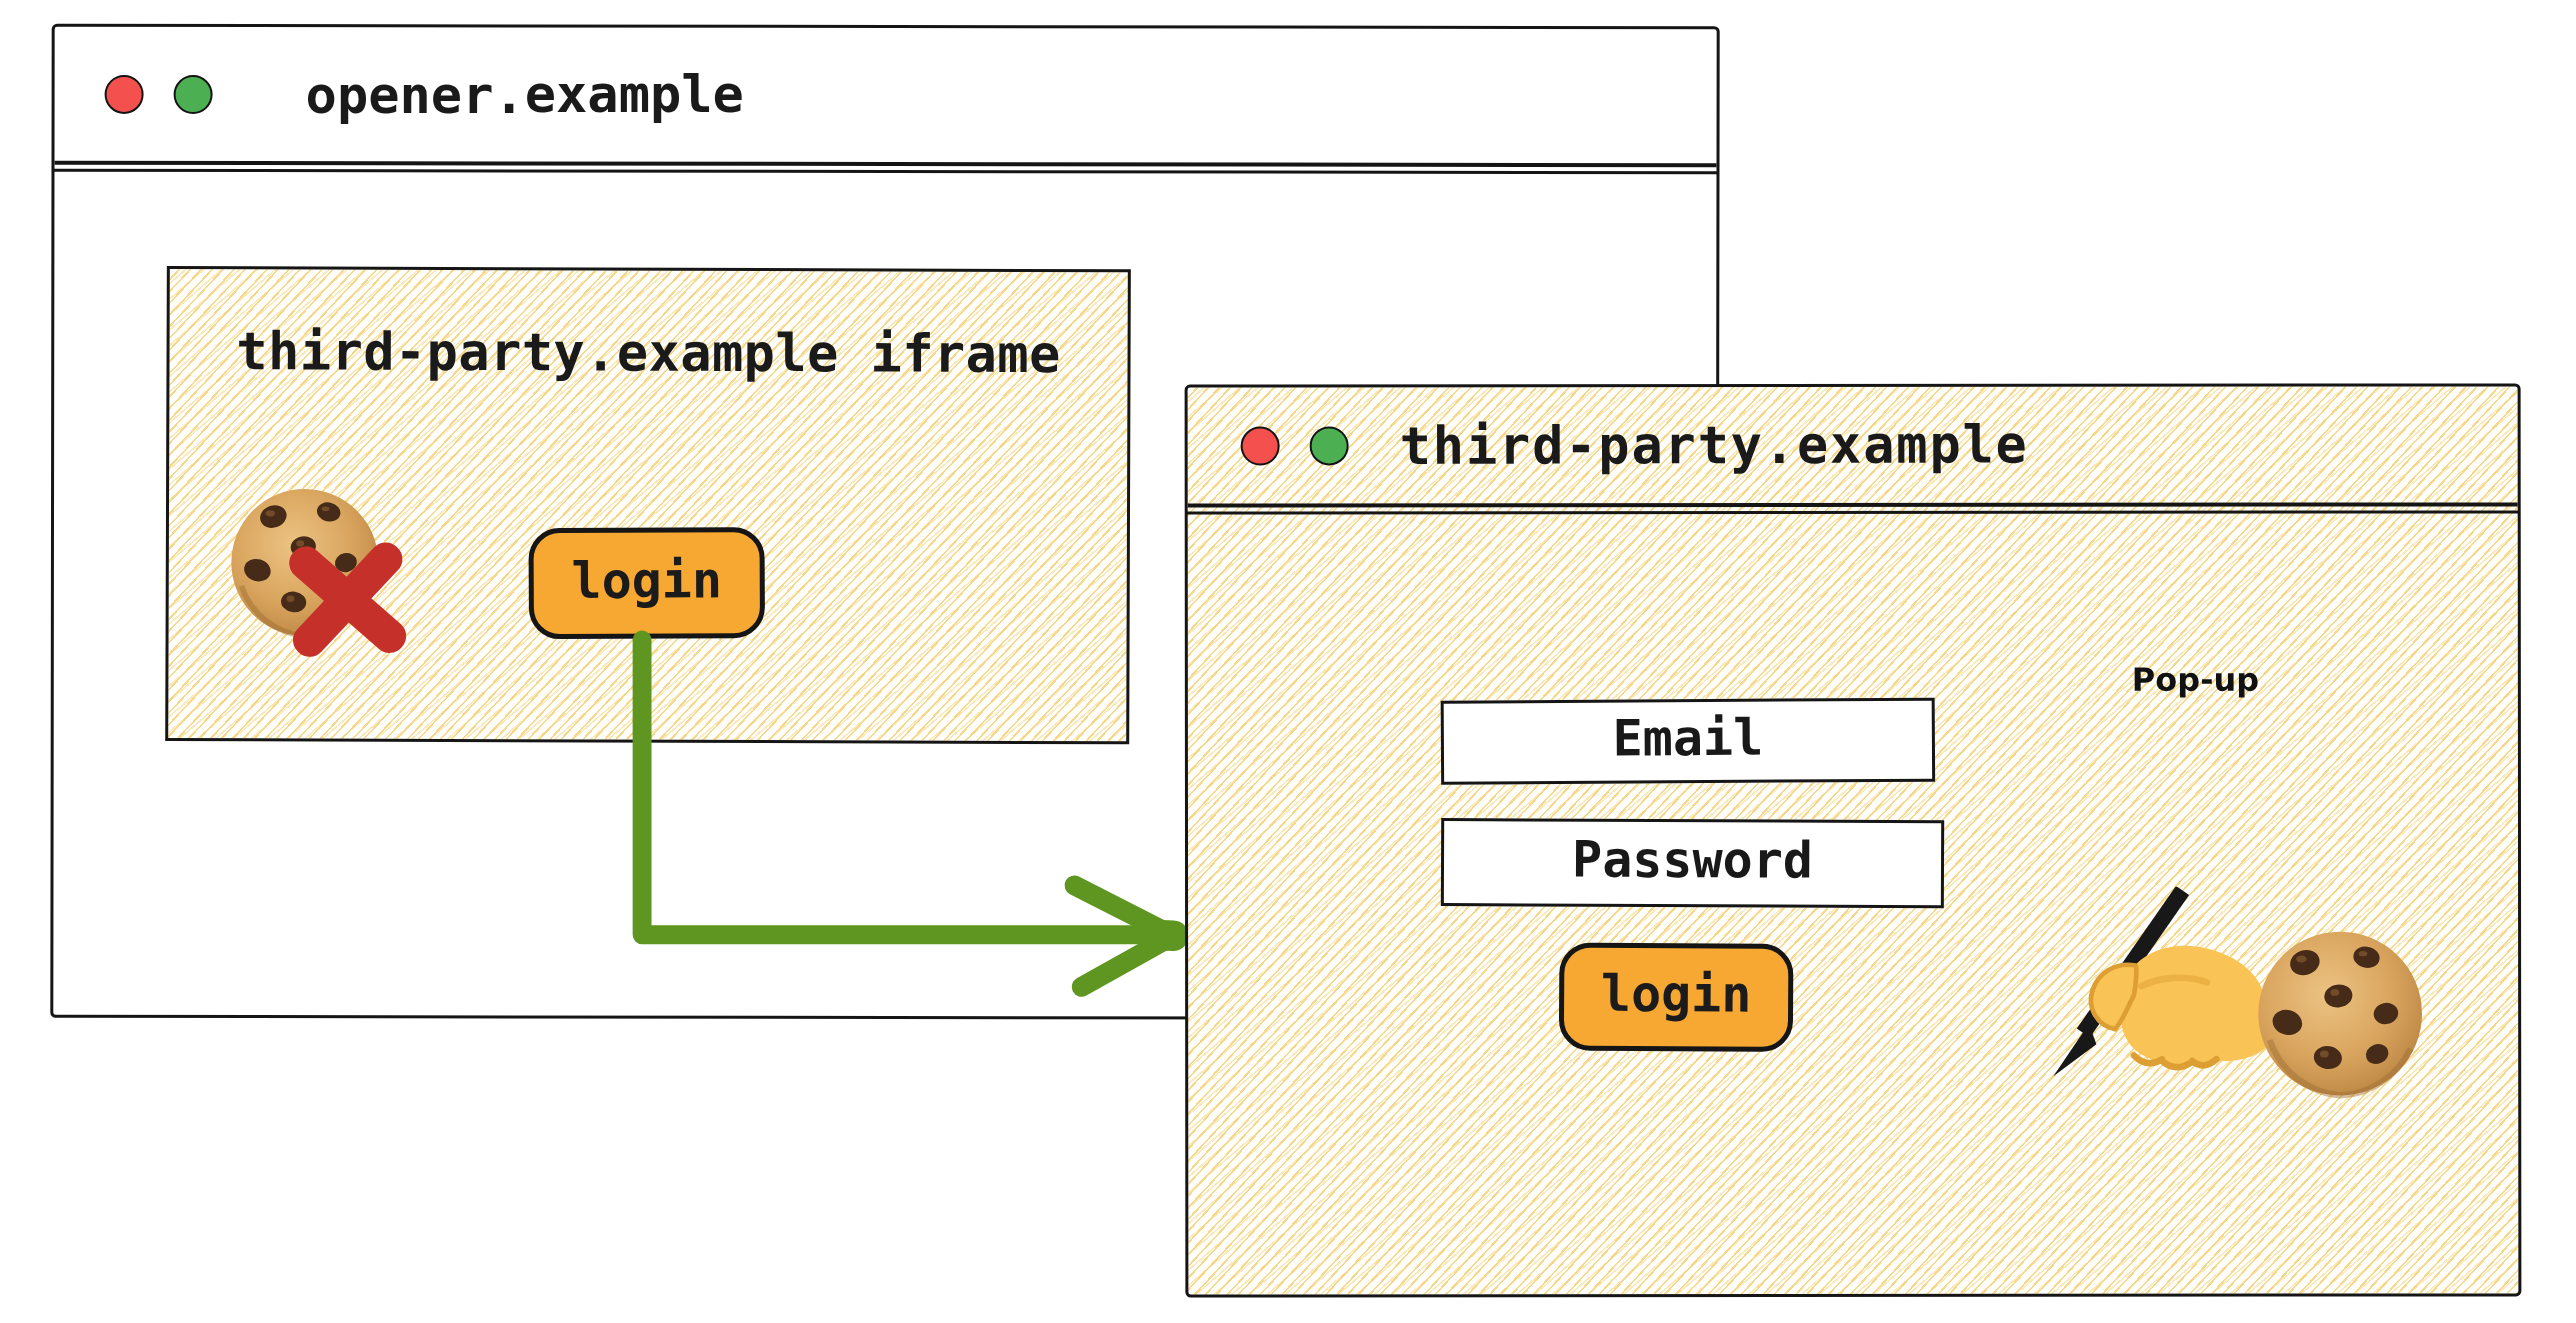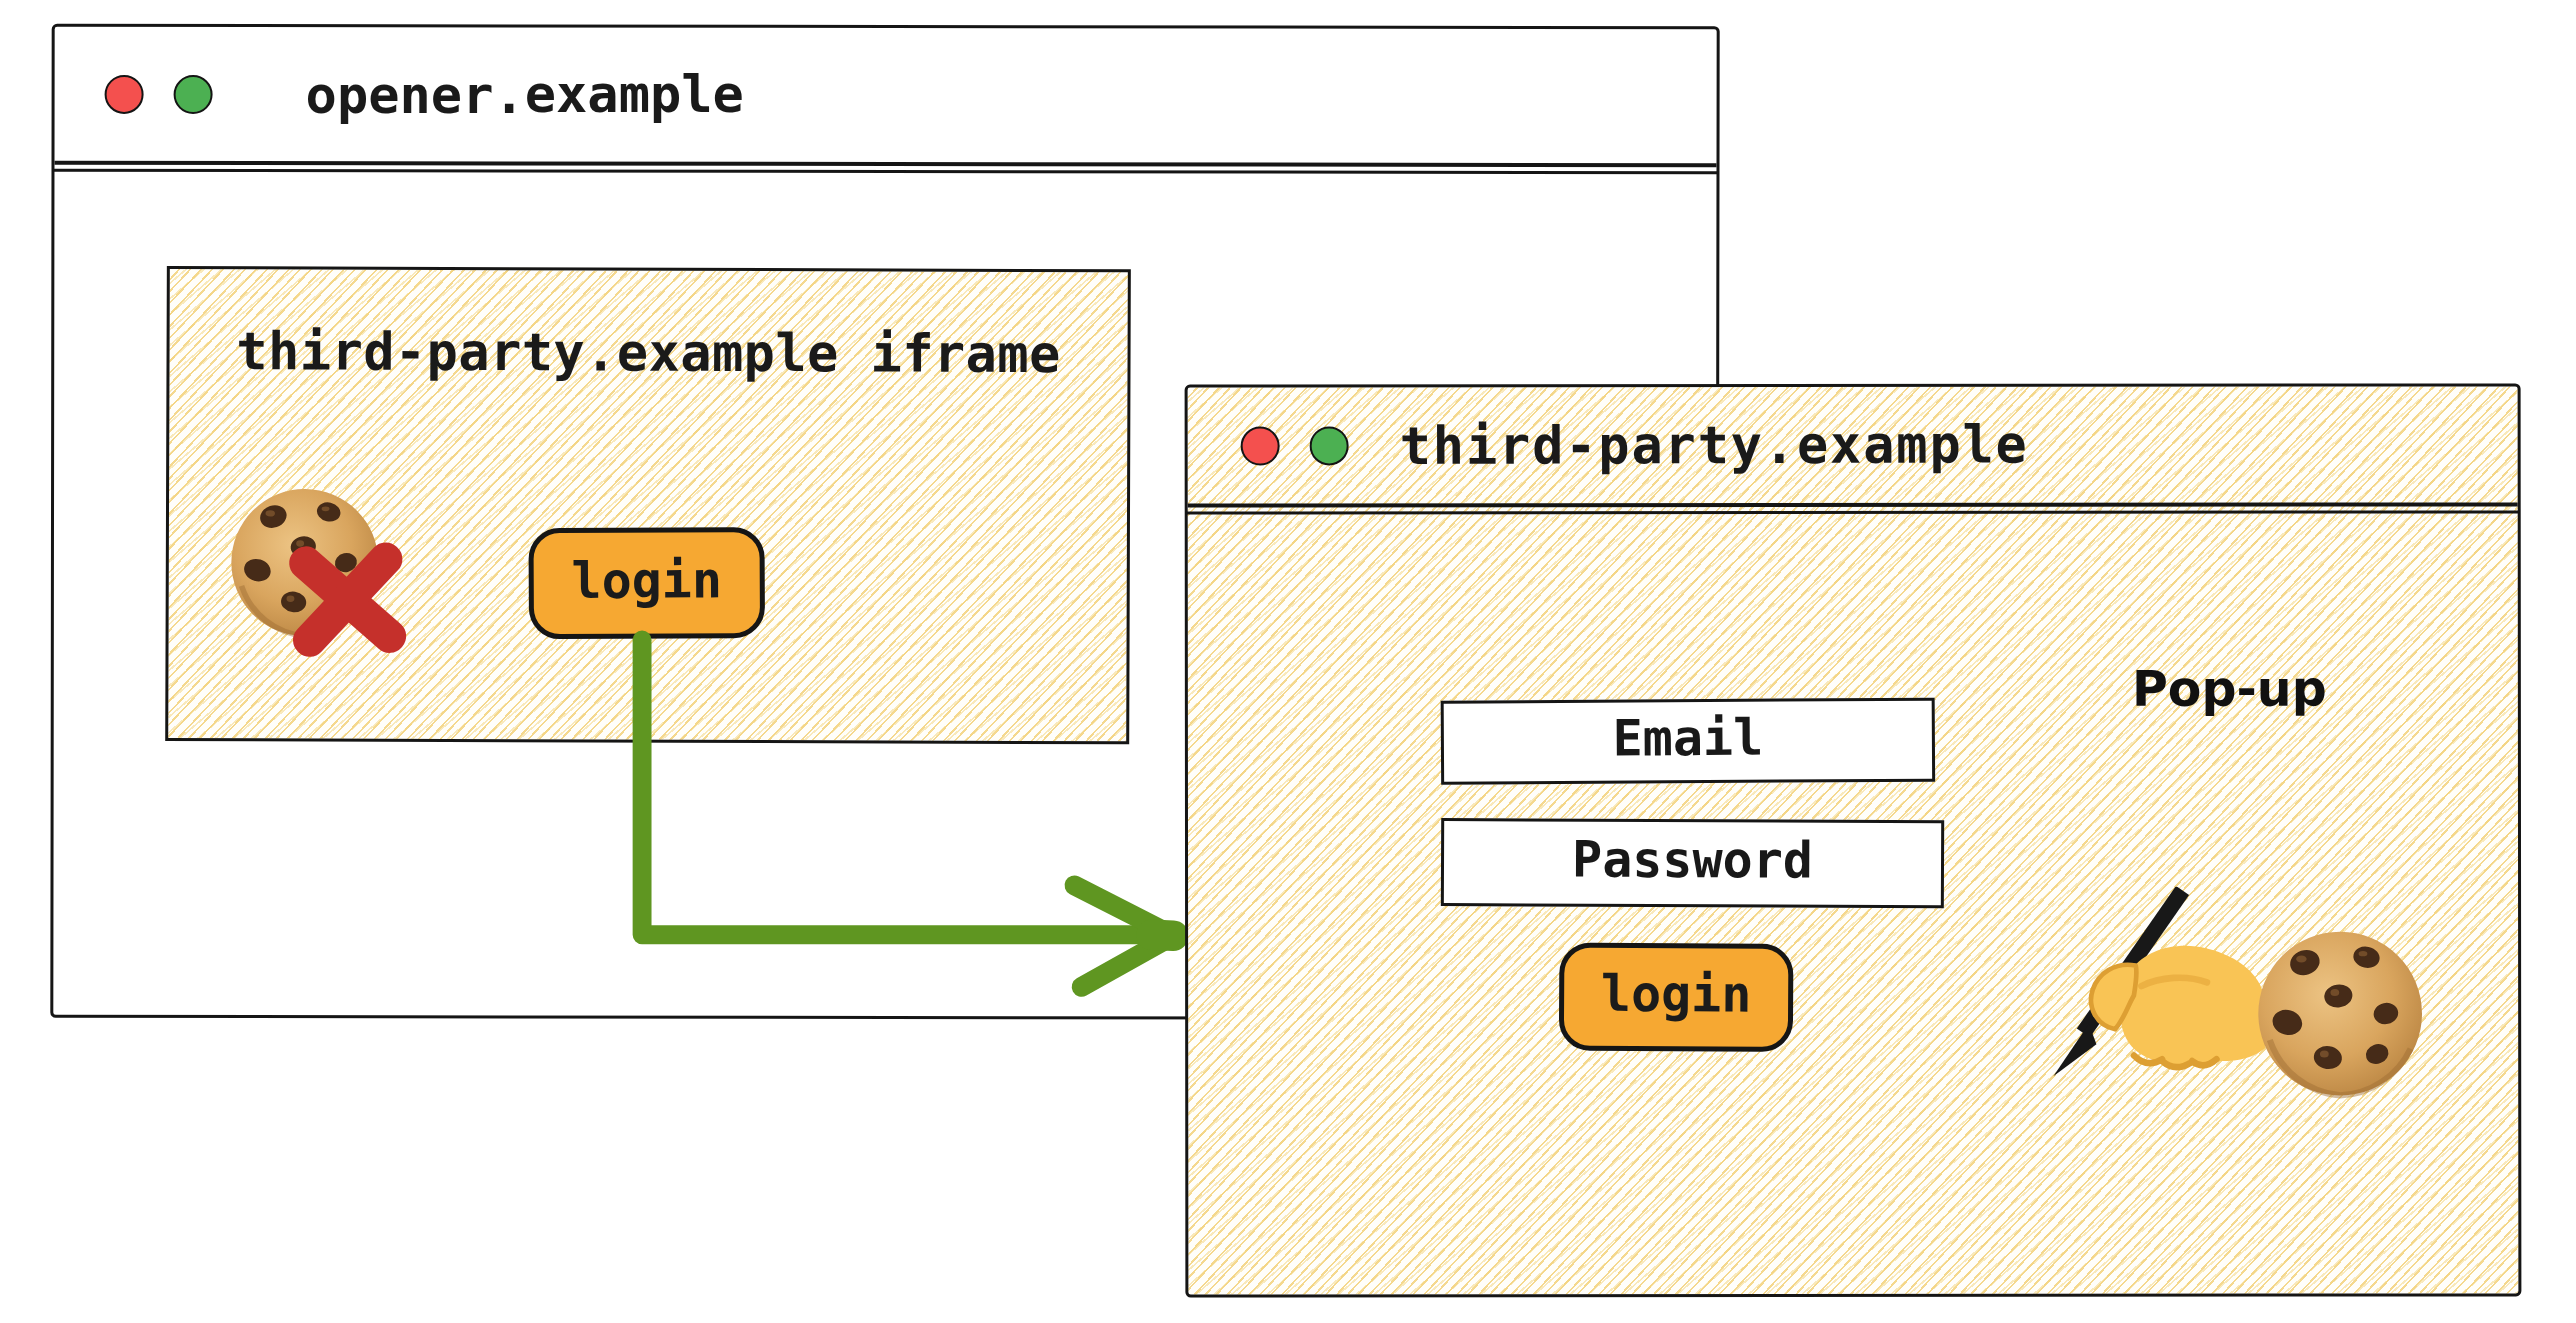--- a/index.html
+++ b/index.html
@@ -56,21 +56,21 @@
     position:absolute;display:flex;align-items:center;justify-content:center;
     background:#f6a832;border:5.4px solid #151515;border-radius:31px;
     font-family:inherit;font-weight:bold;font-size:50px;color:#1b1b1b;cursor:pointer;padding:0 0 5.4px 0;
   }
   .iframe-login{left:360px;top:257px;width:236px;height:111px;transform:rotate(-.5deg);}
   .popup-login{left:371px;top:556px;width:234px;height:108px;transform:rotate(.4deg);}
 
   
   .pop-label{
     position:absolute;left:944px;top:274px;
-    font-family:"DejaVu Sans","Liberation Sans",sans-serif;font-size:49px;font-weight:600;color:#111;
+    font-family:"DejaVu Sans","Liberation Sans",sans-serif;font-size:32px;font-weight:600;color:#111;
   }
   .field{
     position:absolute;background:#ffffff;border:3.6px solid #151515;text-align:center;
     font-family:inherit;font-weight:bold;font-size:50px;color:#191919;outline:none;padding:0 9px 5.4px 9px;
   }
   .field-email{left:253px;top:312px;width:494px;height:84px;transform:rotate(-.3deg);}
   .field-password{left:253px;top:432px;width:503px;height:88px;transform:rotate(.3deg);}
 
   .hand-wrap{position:absolute;left:852px;top:500px;width:225px;height:225px;}
   .popup-cookie-wrap{position:absolute;left:1064px;top:539px;width:176px;height:176px;}

